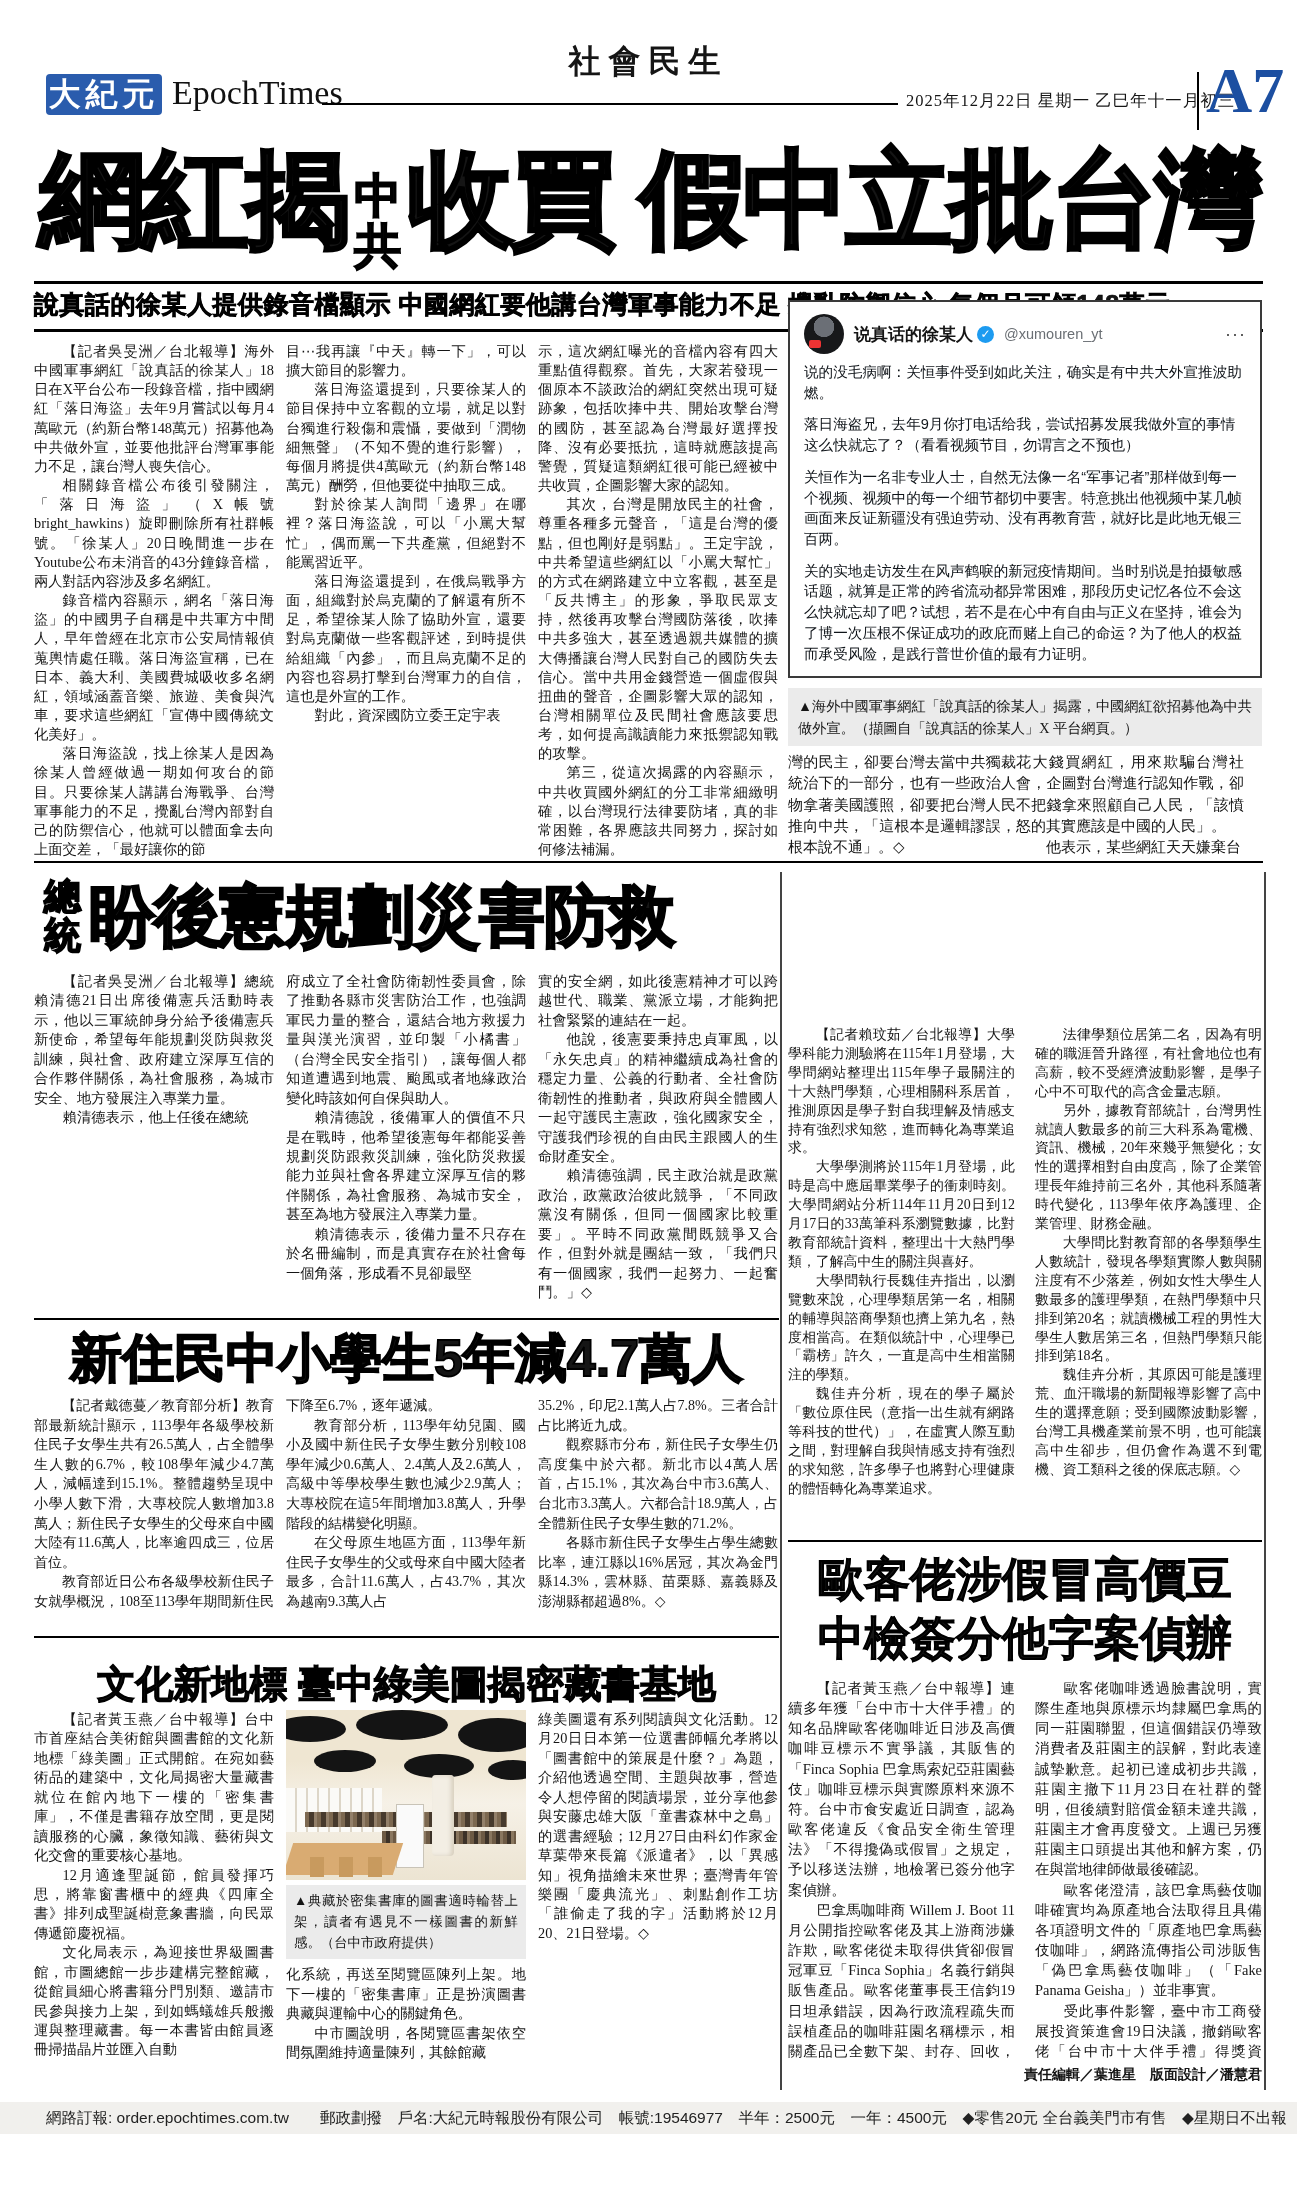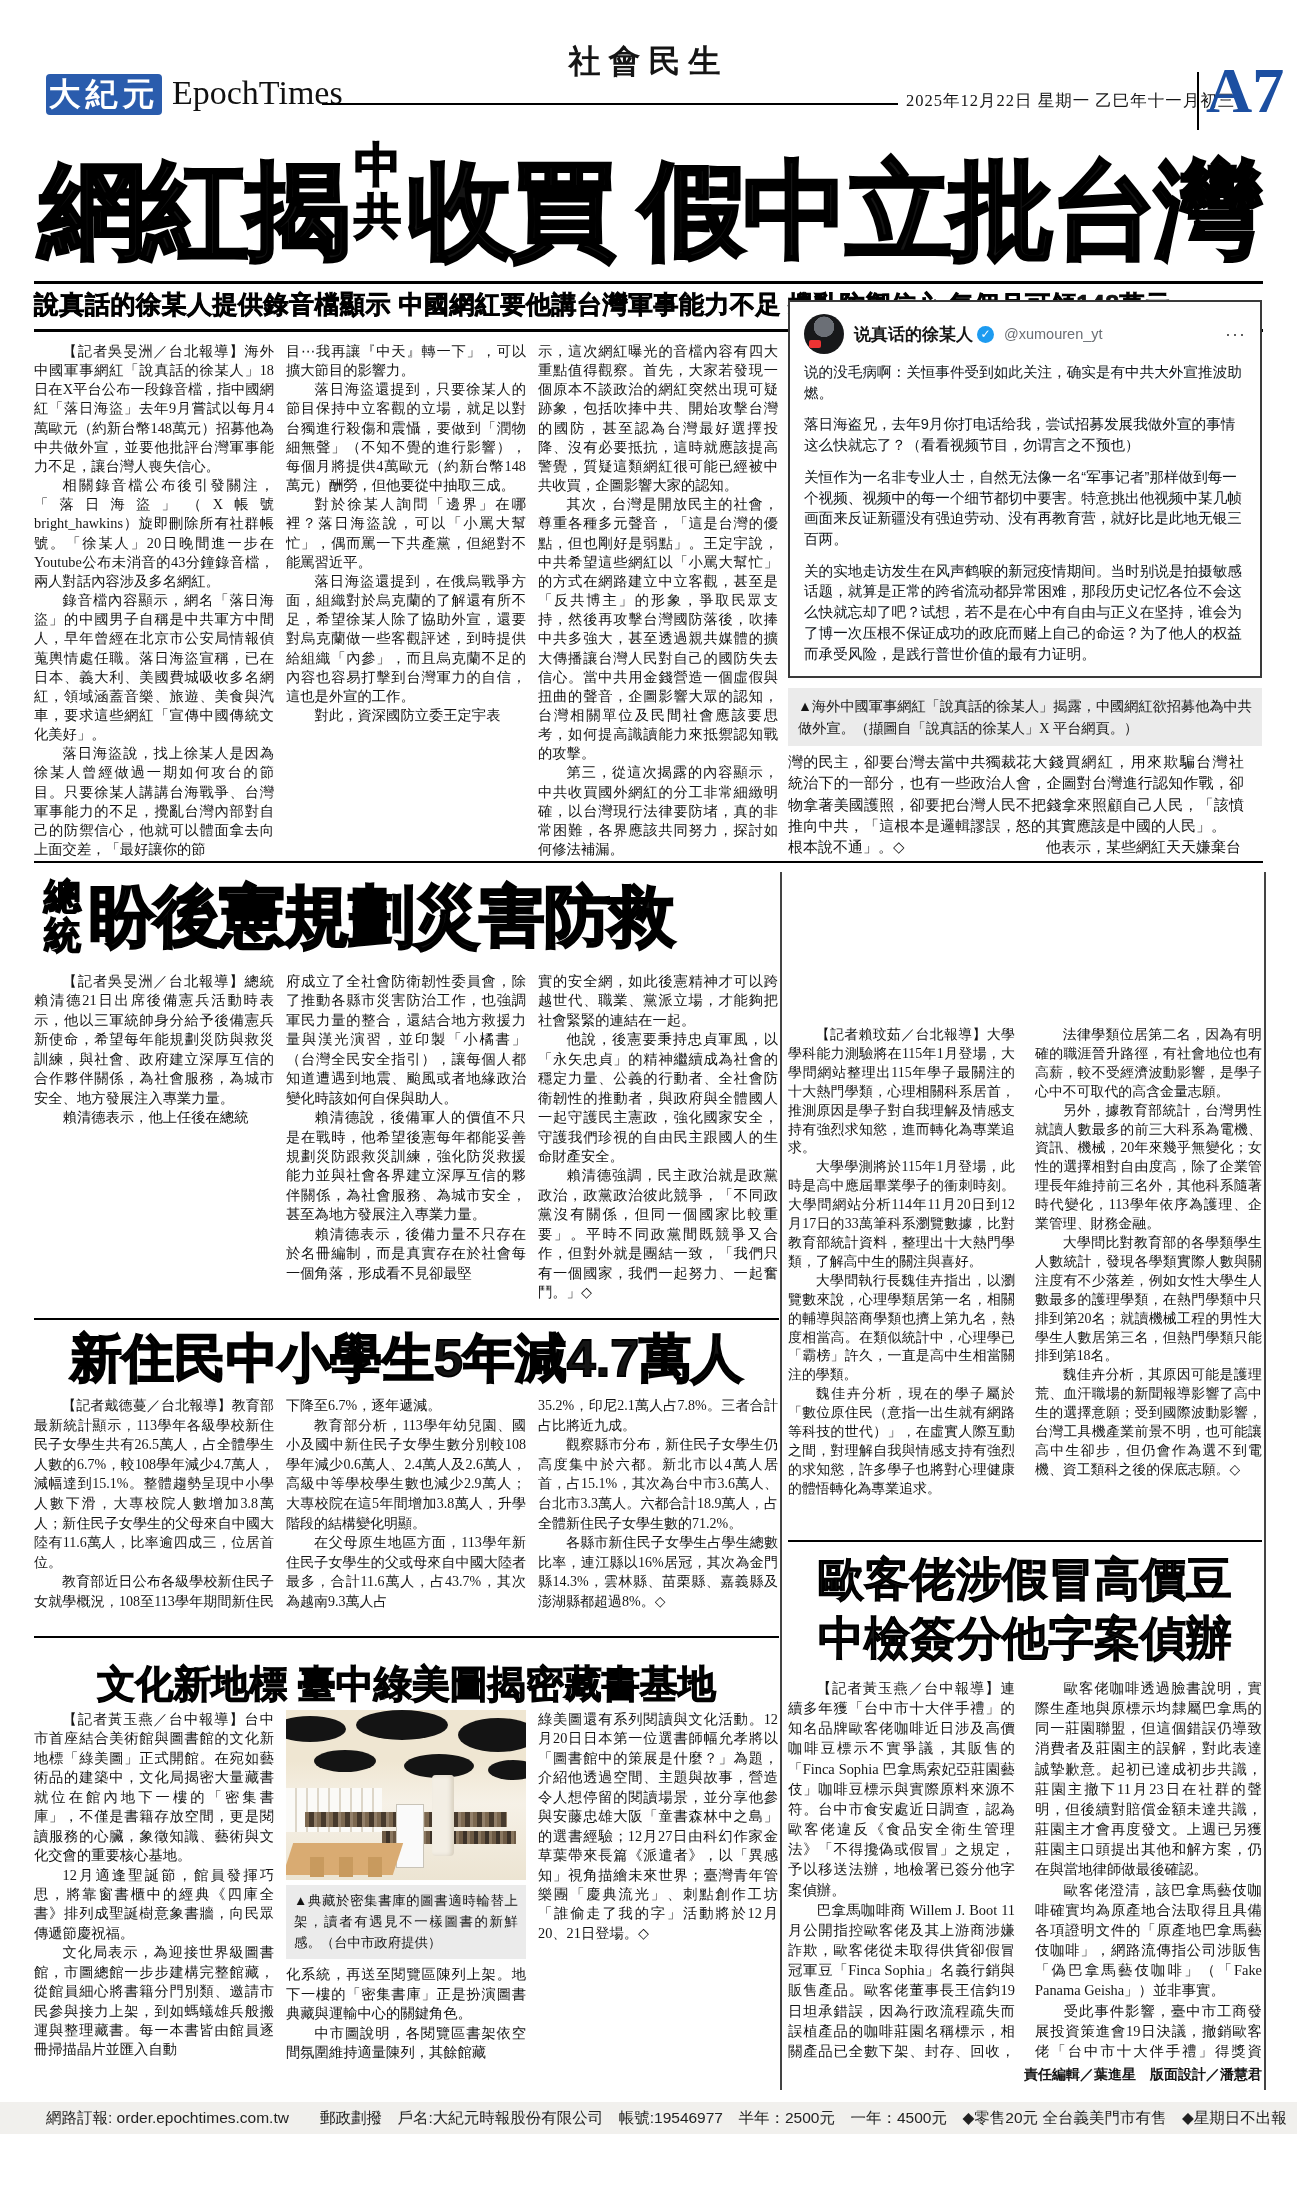--- a/index.html
+++ b/index.html
@@ -10,21 +10,21 @@
   .vrule{position:absolute;background:#444;}
   .sans{font-family:"Liberation Sans","DejaVu Sans",sans-serif;}
   
   .section-name{top:40px;left:0;width:100%;text-align:center;font-size:32px;font-weight:bold;letter-spacing:8px;}
   .logo-box{left:46px;top:74px;width:116px;height:41px;background:#2a5cad;border-radius:4px;
             color:#fff;font-weight:bold;font-size:32px;text-align:center;line-height:41px;letter-spacing:5px;}
   .logo-en{left:172px;top:74px;font-size:34px;color:#111;}
   .date-line{left:898px;top:90px;font-size:16.5px;background:#fff;padding:0 8px;letter-spacing:1px;}
   .page-no{left:1206px;top:54px;font-size:64px;font-weight:bold;color:#1c4fa1;}
   
-  .lead-head{left:34px;top:140px;width:1229px;height:132px;display:flex;align-items:flex-start;justify-content:center;
+  .lead-head{left:34px;top:140px;width:1229px;height:132px;display:flex;align-items:flex-end;justify-content:center;
              font-weight:900;font-size:106px;letter-spacing:-3px;white-space:nowrap;
              -webkit-text-stroke:3px #000;}
   .lead-head .stack{display:flex;flex-direction:column;justify-content:center;font-size:47px;line-height:1.08;
                     letter-spacing:0;-webkit-text-stroke:1.6px #000;margin:0 6px;}
   .subhead{left:34px;top:288px;width:1229px;font-size:25px;font-weight:bold;-webkit-text-stroke:0.7px #000;letter-spacing:0.5px;}
   
   .cols{display:flex;}
   .bodycol{overflow:hidden;text-align:justify;text-justify:inter-character;}
   .bodycol p{margin:0;text-indent:2em;}
   .bodycol[data-cont] p:first-child{text-indent:0;}
@@ -192,21 +192,21 @@
         <p>另外，據教育部統計，台灣男性就讀人數最多的前三大科系為電機、資訊、機械，20年來幾乎無變化；女性的選擇相對自由度高，除了企業管理長年維持前三名外，其他科系隨著時代變化，113學年依序為護理、企業管理、財務金融。</p>
         <p>大學問比對教育部的各學類學生人數統計，發現各學類實際人數與關注度有不少落差，例如女性大學生人數最多的護理學類，在熱門學類中只排到第20名；就讀機械工程的男性大學生人數居第三名，但熱門學類只能排到第18名。</p>
         <p>魏佳卉分析，其原因可能是護理荒、血汗職場的新聞報導影響了高中生的選擇意願；受到國際波動影響，台灣工具機產業前景不明，也可能讓高中生卻步，但仍會作為選不到電機、資工類科之後的保底志願。◇</p>
       </div>
   </div>
   <div class="rule" style="left:788px;top:1540px;width:474px;height:2px;"></div>
 
   <div class="abs stud-head sans">新住民中小學生5年減4.7萬人</div>
   <div class="abs cols std" style="left:34px;top:1396px;width:745px;height:216px;">
     <div class="bodycol" style="height:216px;font-size:14px;line-height:1.4;">
-        <p>【記者戴德蔓／台北報導】教育部最新統計顯示，113學年各級學校新住民子女學生共有26.5萬人，占全體學生人數的6.7%，較108學年減少4.7萬人，減幅達到15.1%。整體趨勢呈現中小學人數下滑，大專校院人數增加3.8萬人；新住民子女學生的父母來自中國大陸有11.6萬人，比率逾四成三，位居首位。</p>
+        <p>【記者戴德蔓／教育部分析】教育部最新統計顯示，113學年各級學校新住民子女學生共有26.5萬人，占全體學生人數的6.7%，較108學年減少4.7萬人，減幅達到15.1%。整體趨勢呈現中小學人數下滑，大專校院人數增加3.8萬人；新住民子女學生的父母來自中國大陸有11.6萬人，比率逾四成三，位居首位。</p>
         <p>教育部近日公布各級學校新住民子女就學概況，108至113學年期間新住民子女學生人數占比由7.4%</p>
       </div>
     <div class="bodycol" style="height:216px;font-size:14px;line-height:1.4;" data-cont="">
         <p>下降至6.7%，逐年遞減。</p>
         <p>教育部分析，113學年幼兒園、國小及國中新住民子女學生數分別較108學年減少0.6萬人、2.4萬人及2.6萬人，高級中等學校學生數也減少2.9萬人；大專校院在這5年間增加3.8萬人，升學階段的結構變化明顯。</p>
         <p>在父母原生地區方面，113學年新住民子女學生的父或母來自中國大陸者最多，合計11.6萬人，占43.7%，其次為越南9.3萬人占</p>
       </div>
     <div class="bodycol" style="height:216px;margin-right:0;font-size:14px;line-height:1.4;" data-cont="">
         <p>35.2%，印尼2.1萬人占7.8%。三者合計占比將近九成。</p>
         <p>觀察縣市分布，新住民子女學生仍高度集中於六都。新北市以4萬人居首，占15.1%，其次為台中市3.6萬人、台北市3.3萬人。六都合計18.9萬人，占全體新住民子女學生數的71.2%。</p>

